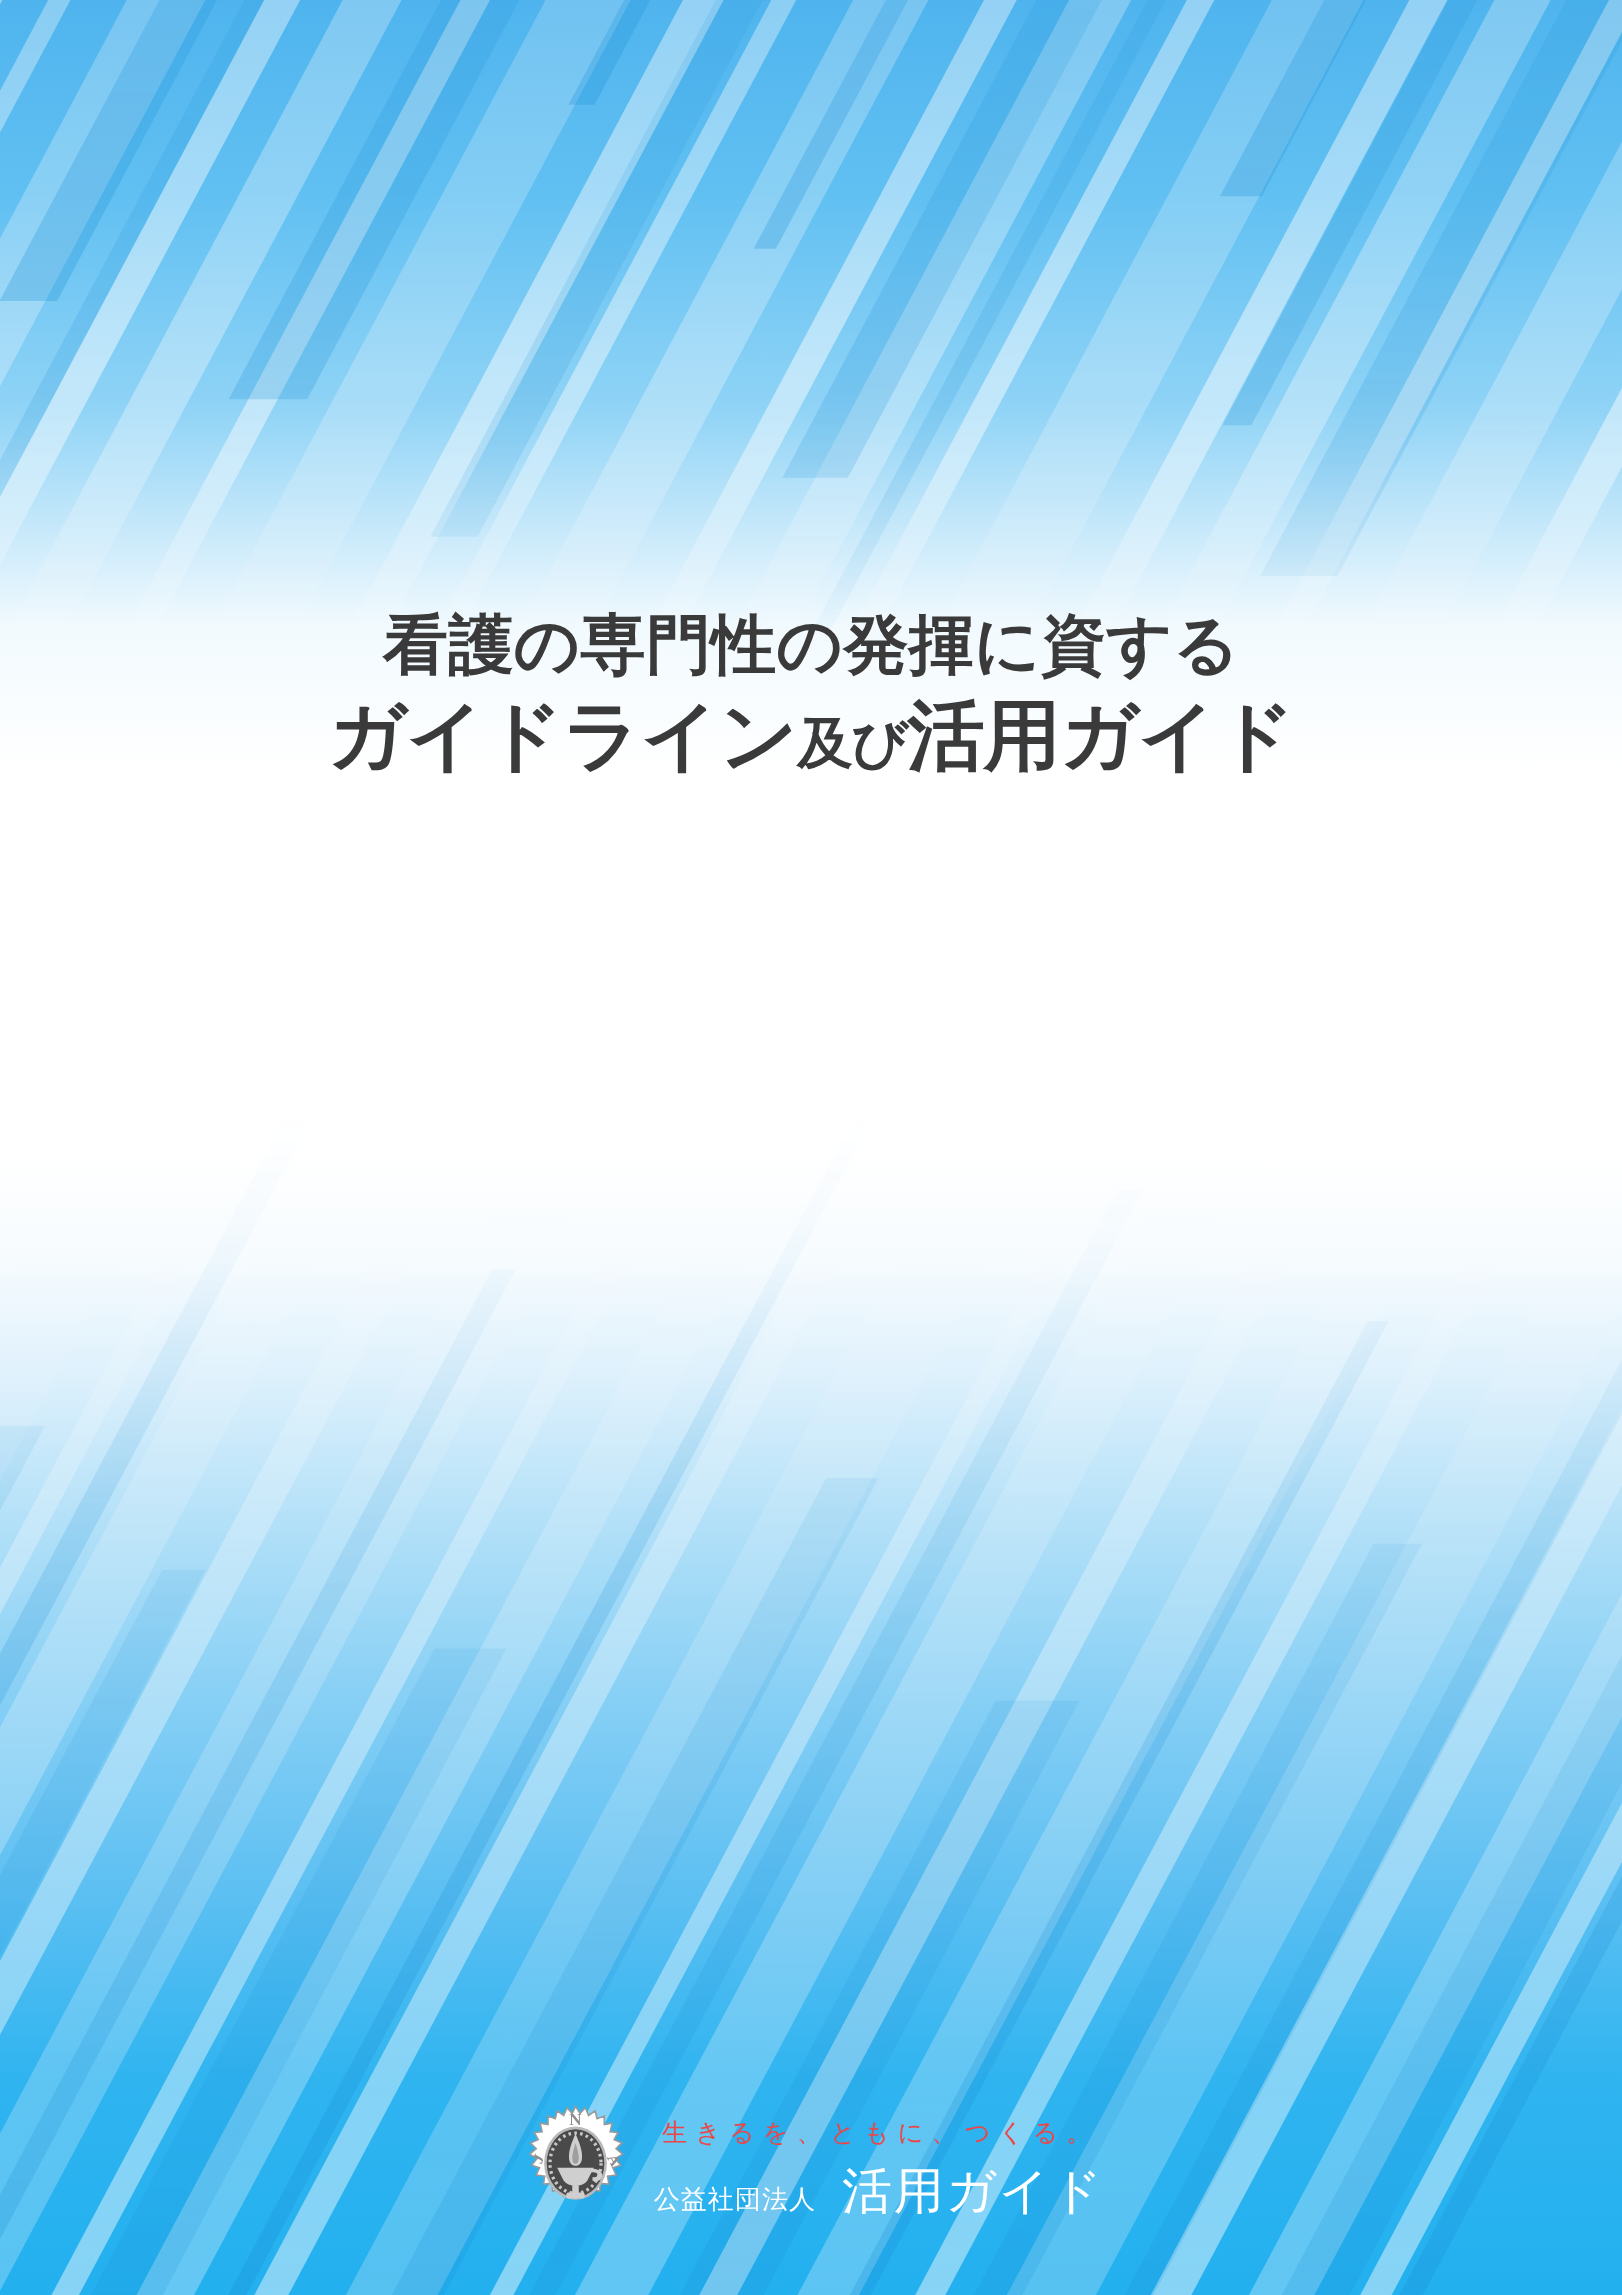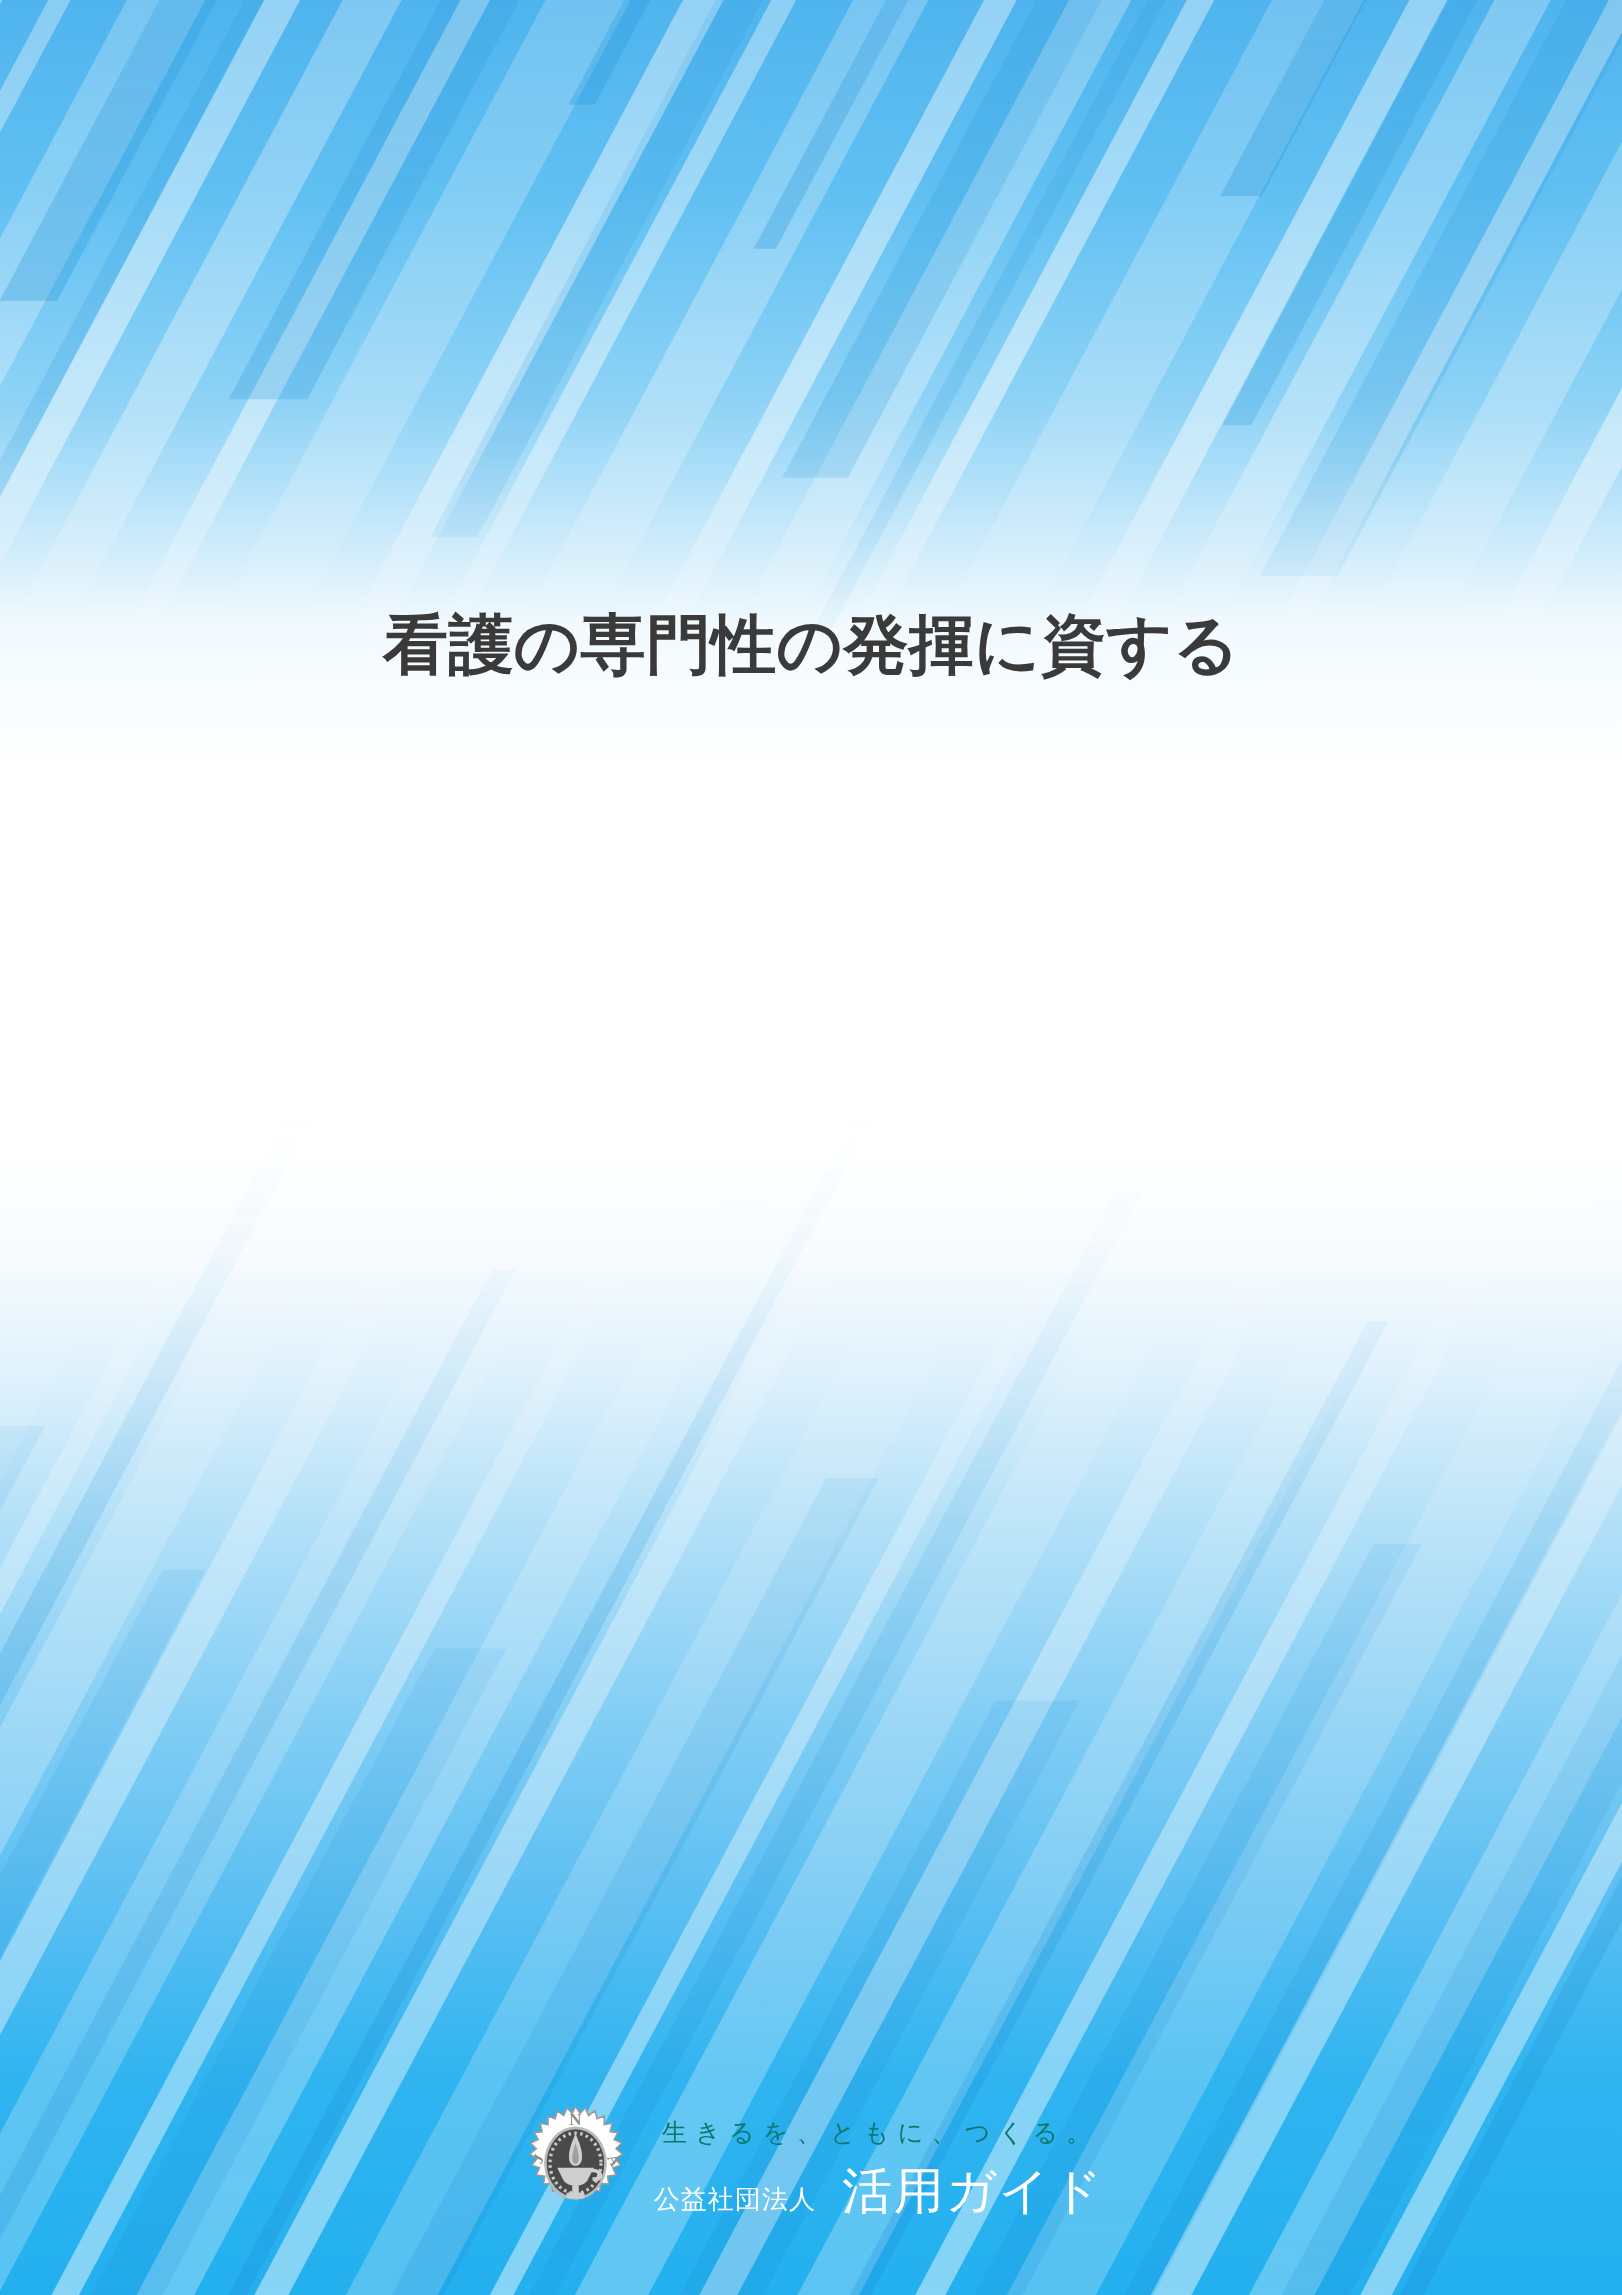--- a/index.html
+++ b/index.html
@@ -148,21 +148,21 @@
     height: 119px;
     flex: 0 0 auto;
   }
   .org-text {
     display: flex;
     flex-direction: column;
     gap: 17px;
     padding-top: 3.9px;
   }
   .tagline {
-    color: #0f766e;
+    color: #ef4444;
     font-size: 25px;
     letter-spacing: 0.33em;
     font-weight: 400;
     white-space: nowrap;
     text-indent: 0.33em;
   }
   .org-line {
     display: flex;
     align-items: baseline;
     gap: 26px;
@@ -307,20 +307,21 @@
       </svg>
     </div>
   </div>
 
   <div class="title-block">
 
     <span class="t-line t-line-1">看護の専門性の発揮に資する</span>
 
 
 
+    <span class="t-line t-line-4"><span>ガイドライン</span><span class="t-small">及び</span><span>活用ガイド</span></span>
   </div>
 
   <div class="footer">
 
     <svg class="emblem" viewBox="0 0 172 182">
 
       <g>
         <path fill="#ffffff" stroke="#9A9A9A" stroke-width="2.4" stroke-linejoin="miter" d="M86 2
              L93 13 L101 4 L106 16 L116 9 L119 21 L130 17 L130 30 L142 28 L139 41
              L151 42 L145 53 L157 58 L148 67 L158 75 L147 82 L155 92 L143 96 L148 107

